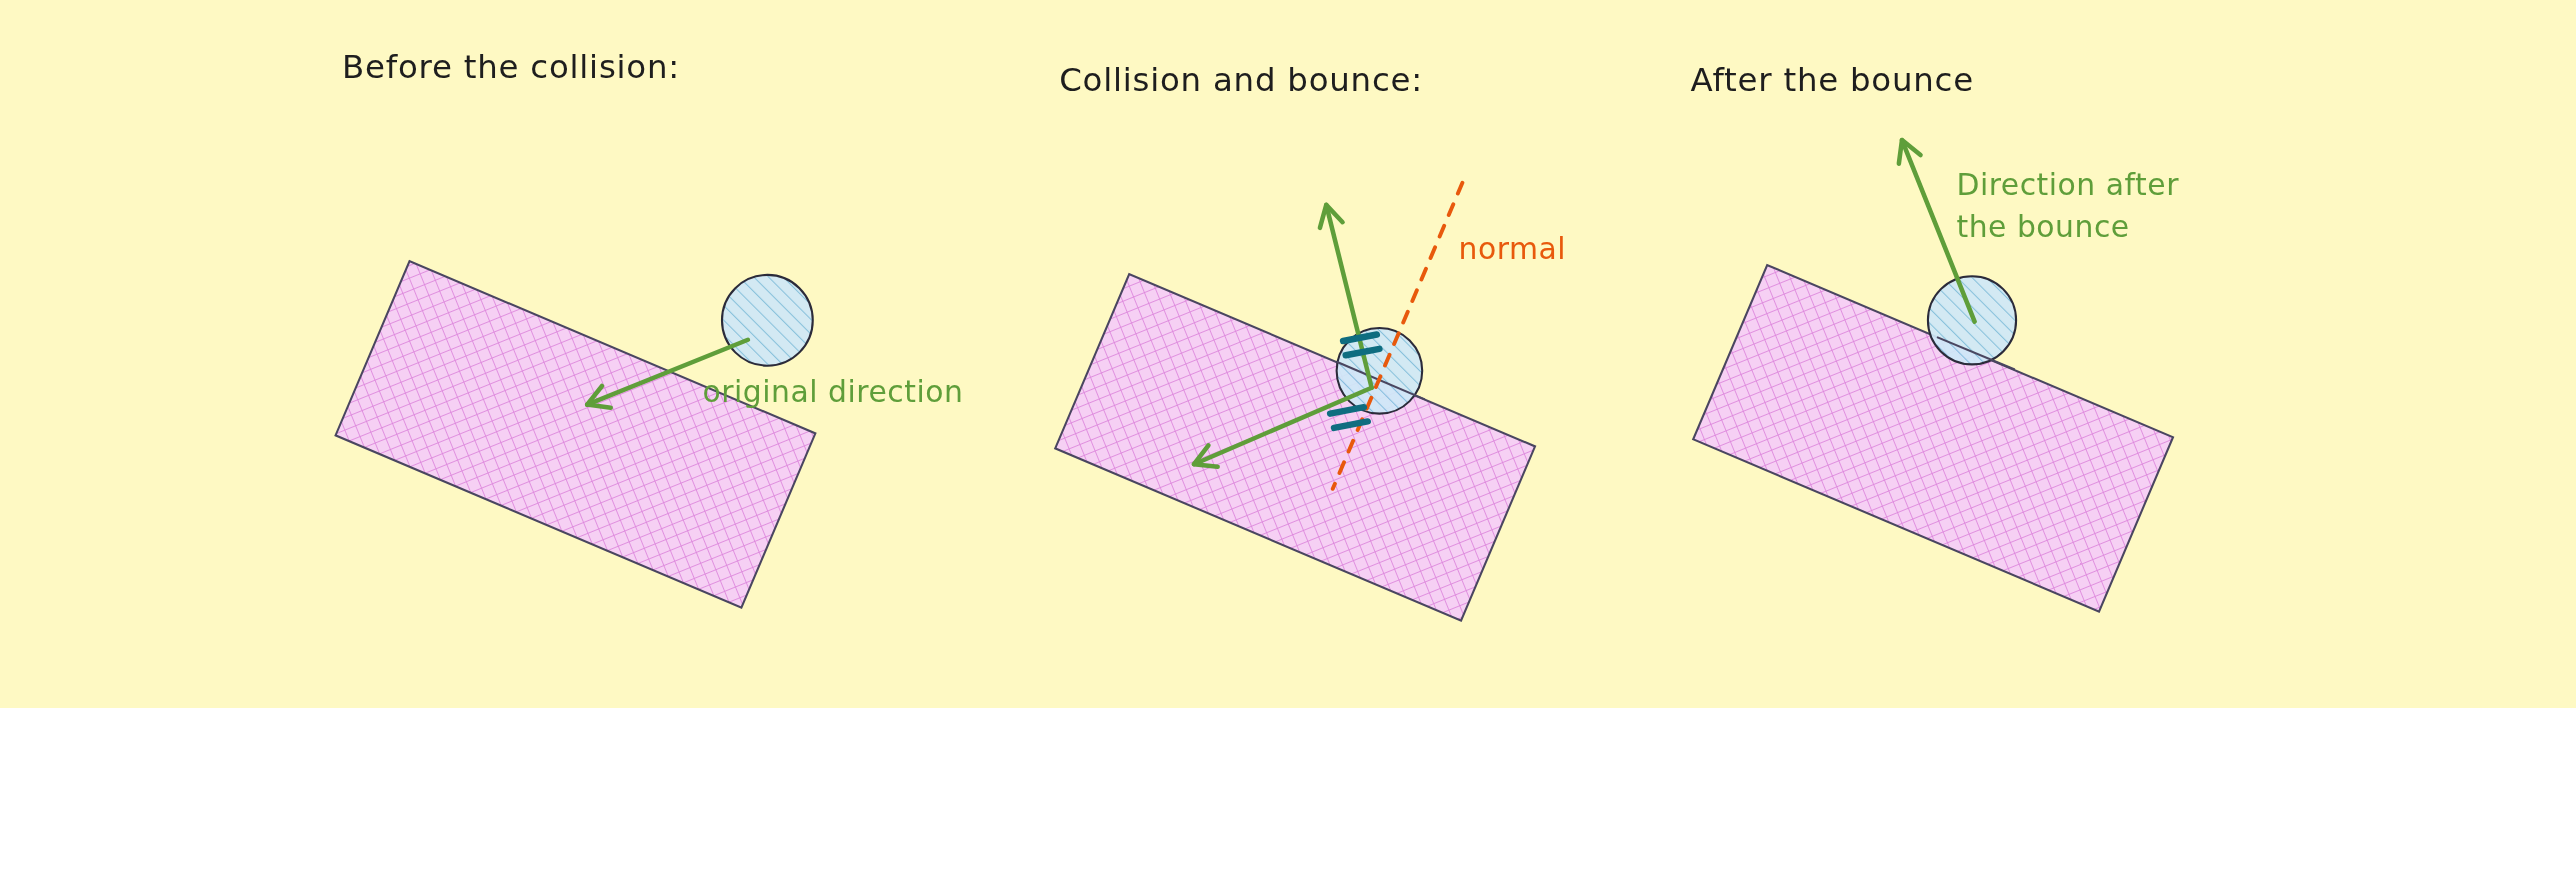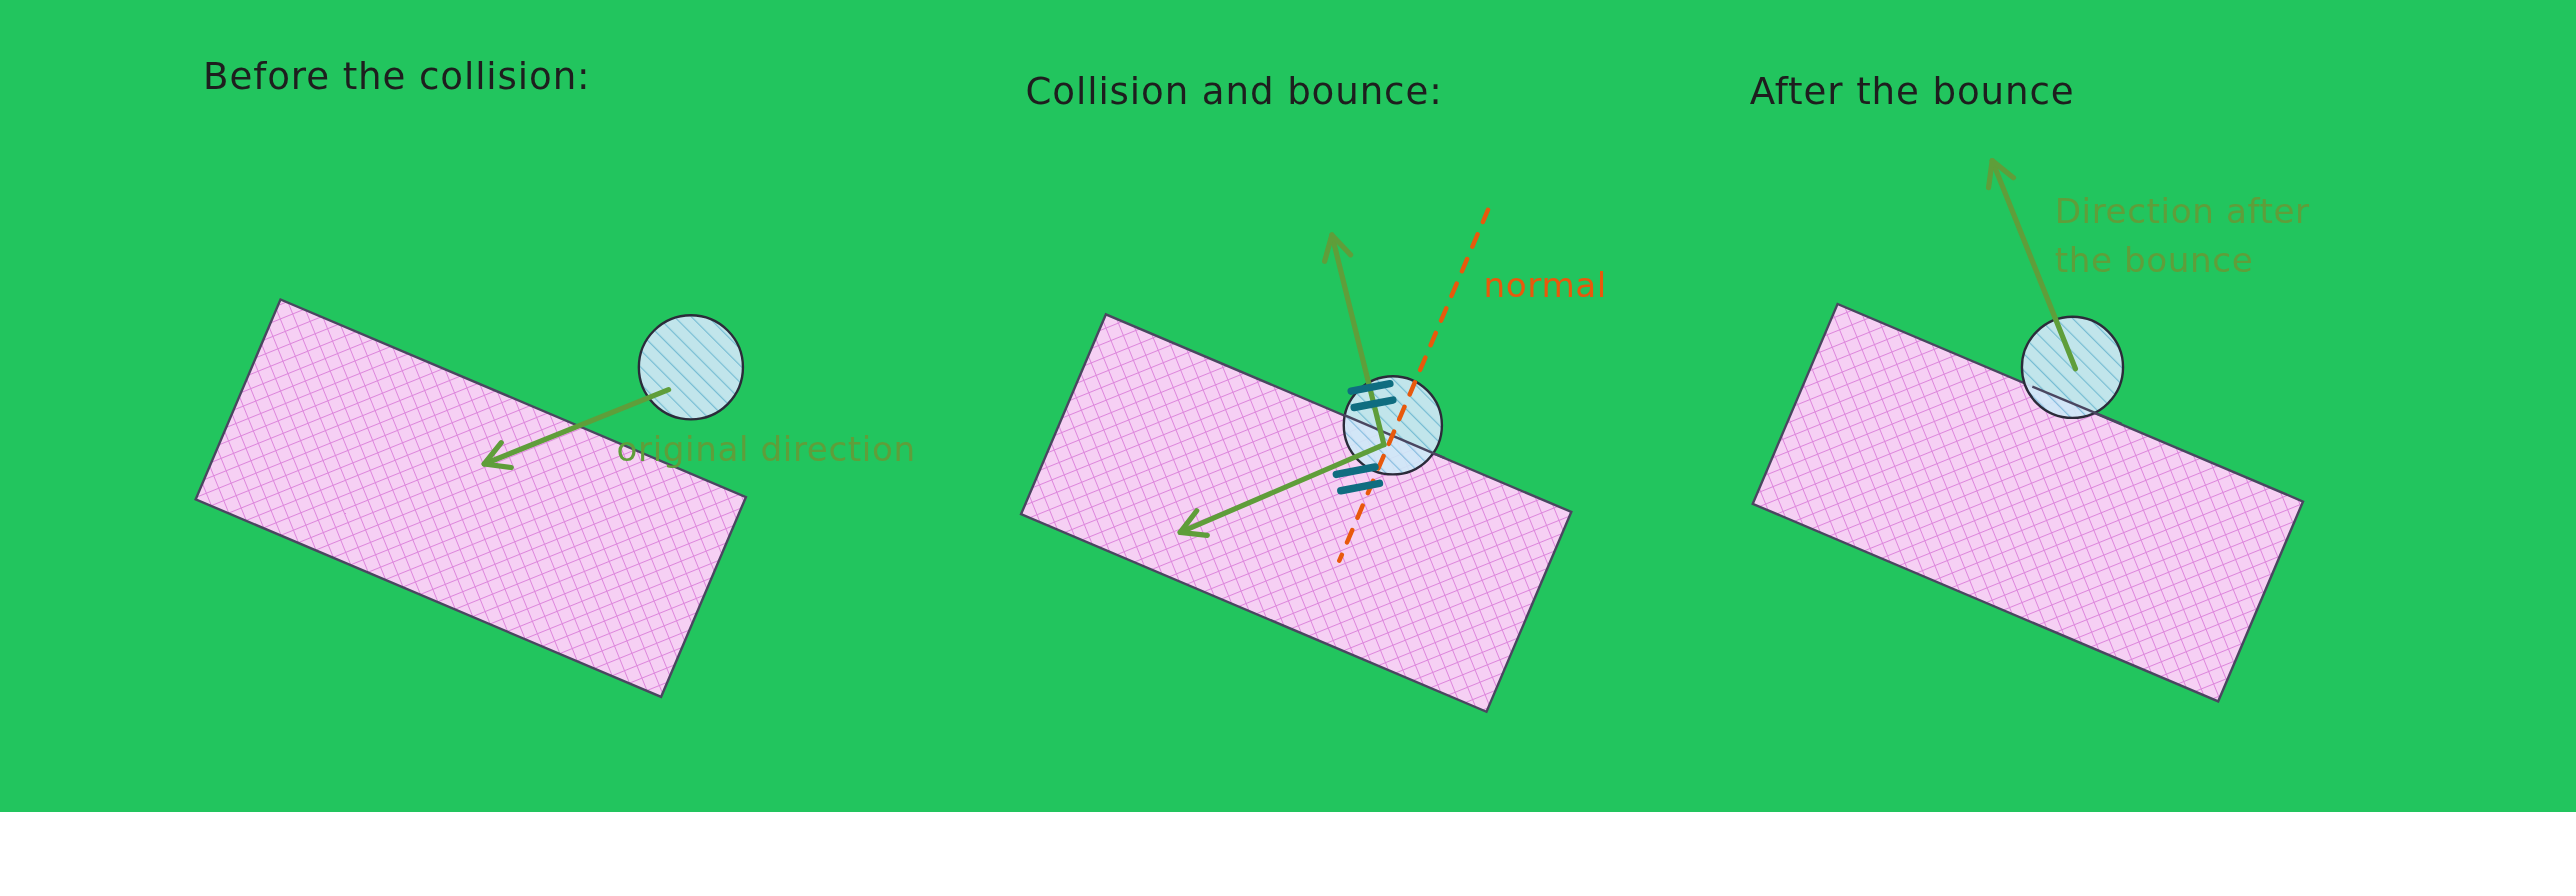--- a/index.html
+++ b/index.html
@@ -3,22 +3,22 @@
 <meta charset="utf-8">
 <style>
   html, body {
     margin: 0;
     padding: 0;
     background: #ffffff;
   }
   .stage {
     position: relative;
     width: 2576px;
-    height: 812px;
-    background: #22c55e;
+    height: 708px;
+    background: #fef9c3;
     overflow: hidden;
   }
   .stage svg {
     display: block;
     width: 100%;
     height: 100%;
   }
   .title {
     font: 25px "DejaVu Sans", sans-serif;
     letter-spacing: 0.6px;

